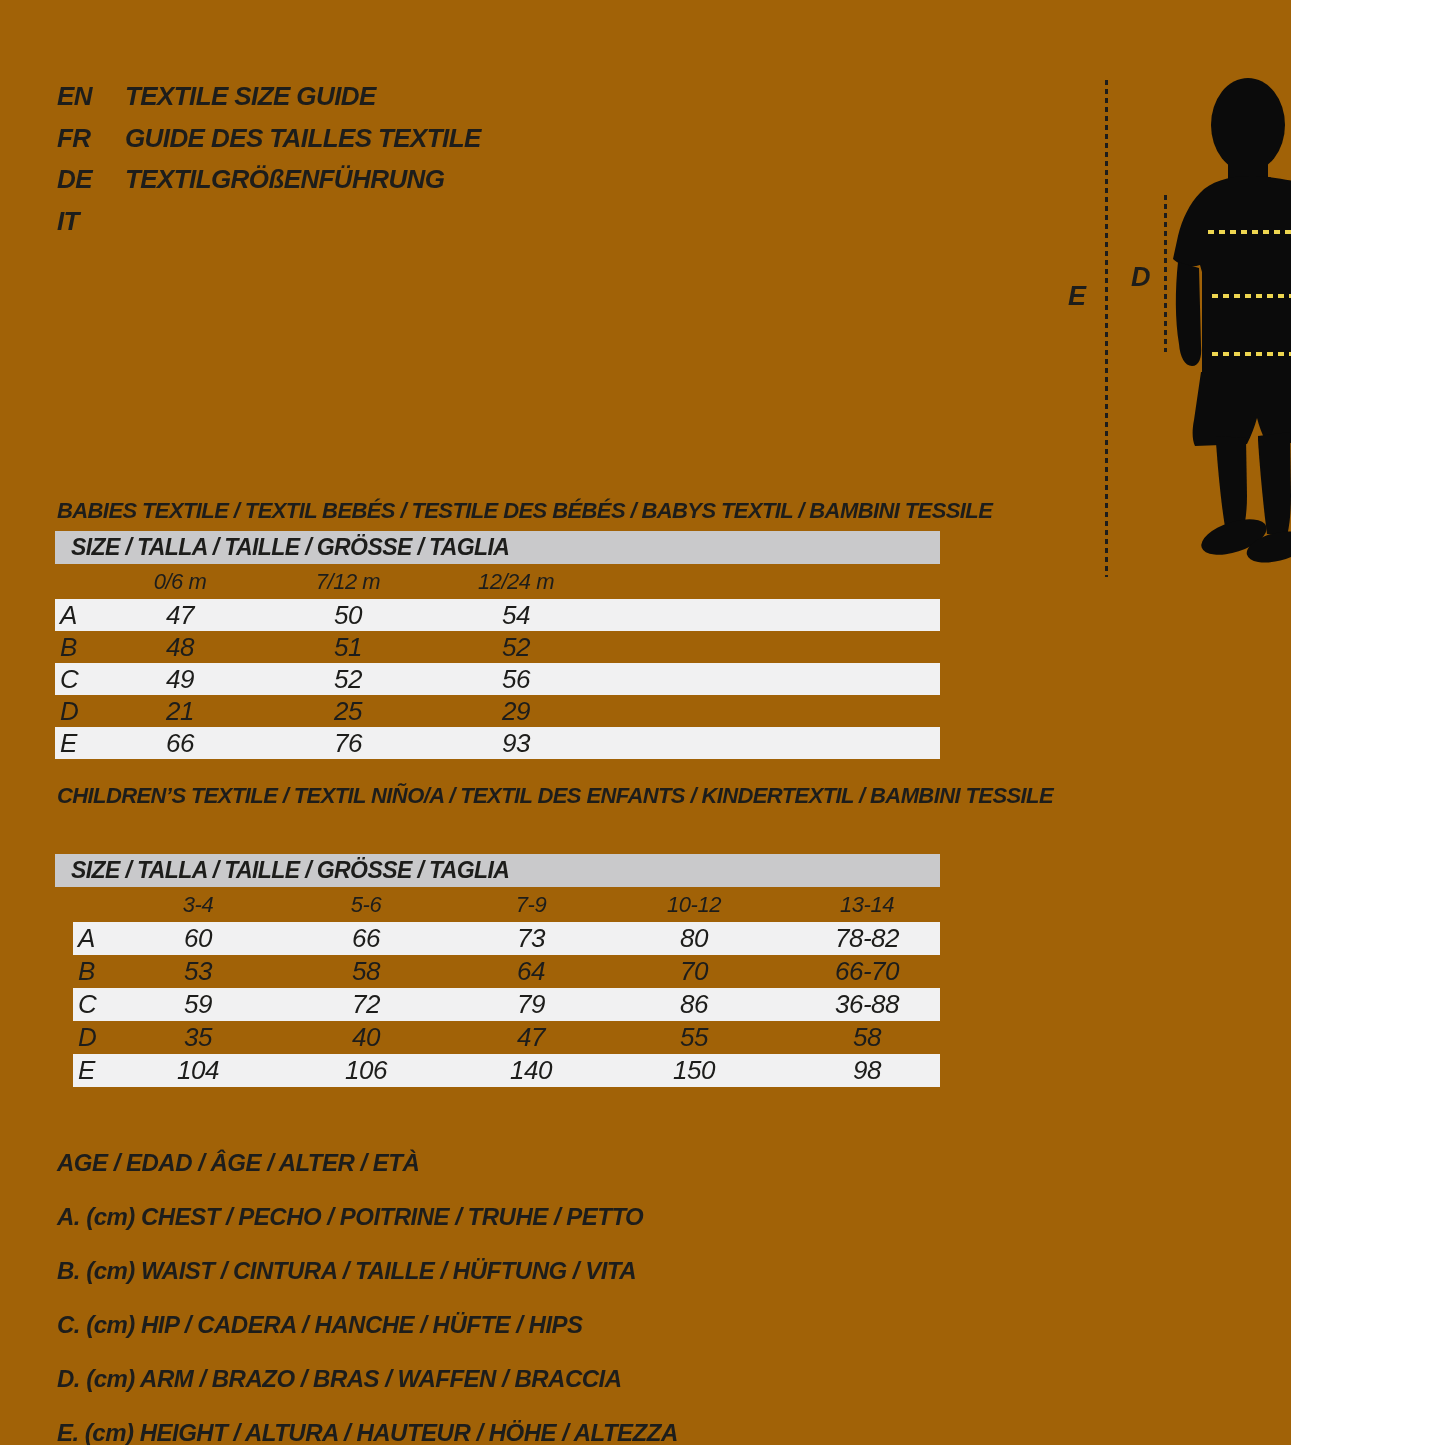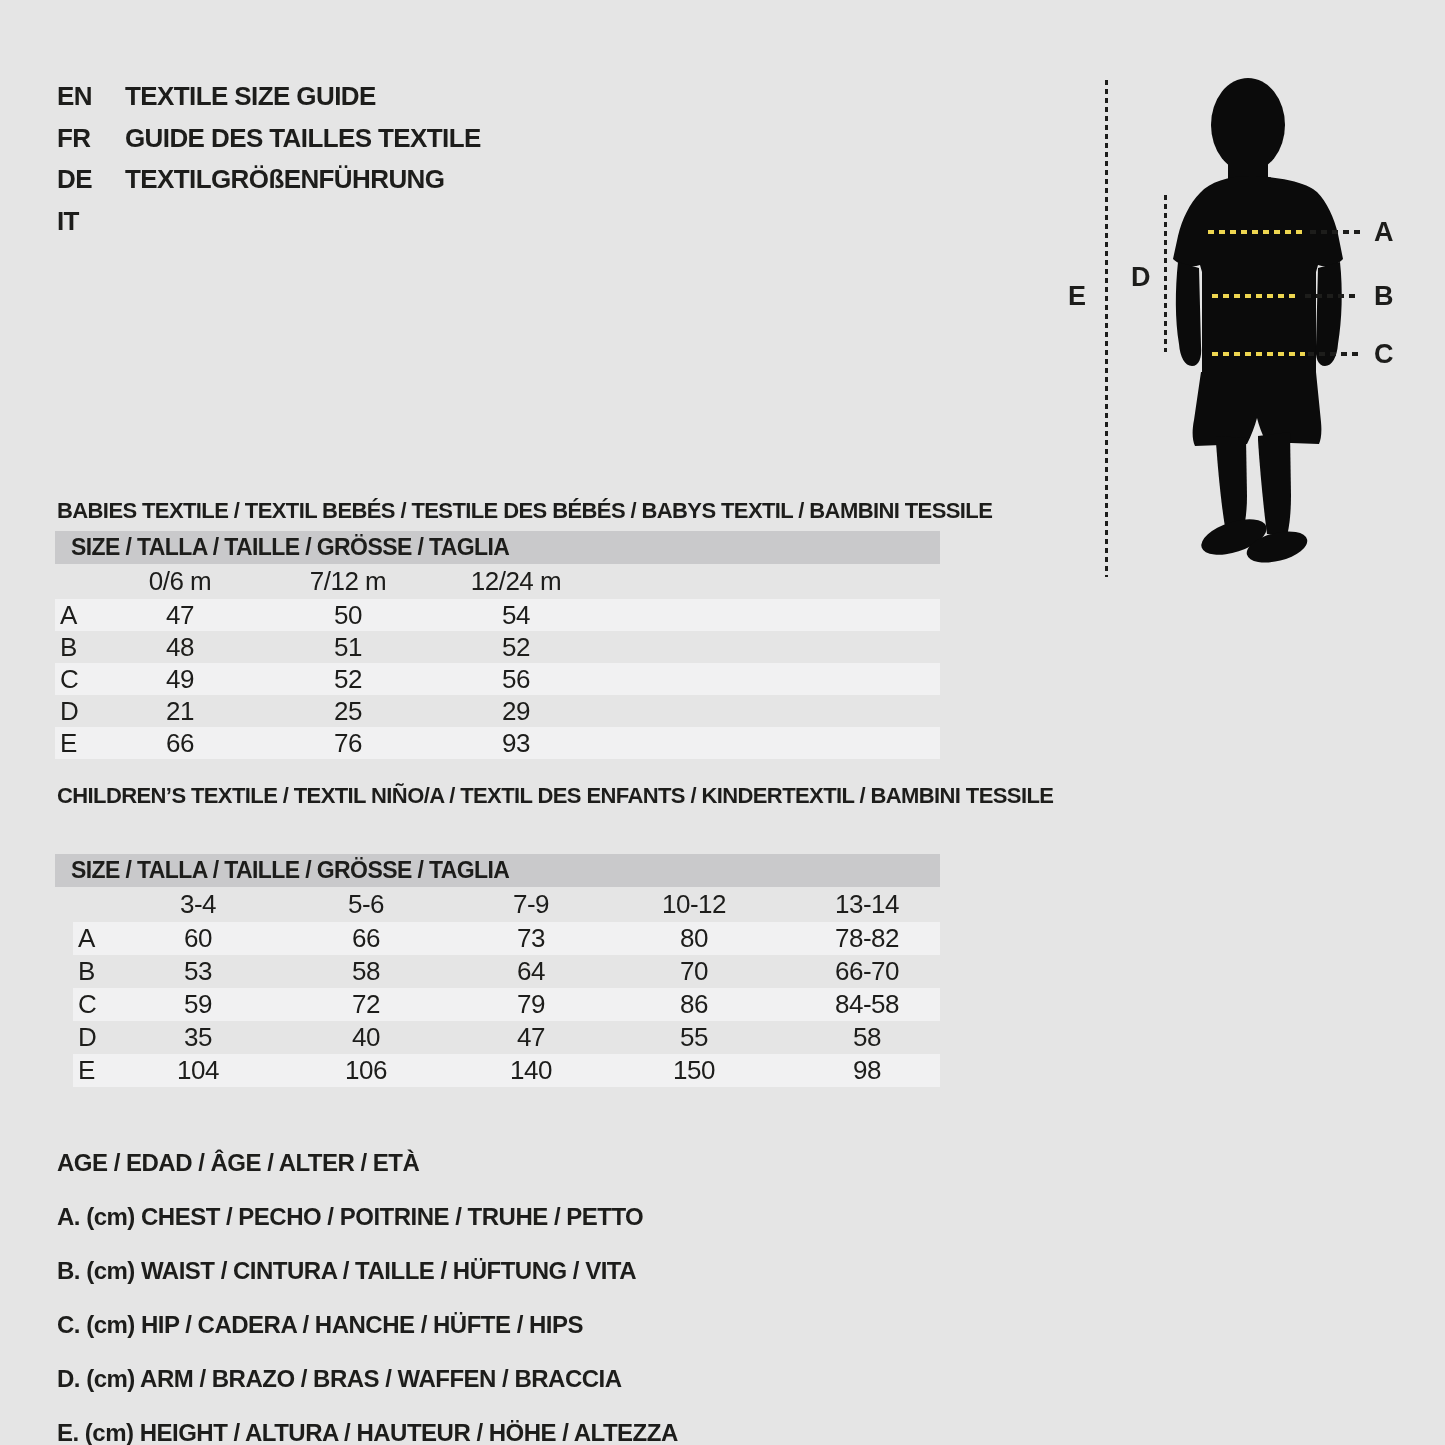--- a/index.html
+++ b/index.html
@@ -1,31 +1,31 @@
 <!DOCTYPE html>
 <html><head>
 <meta charset="utf-8">
 <style>
   html,body{margin:0;padding:0;background:#ffffff;}
   .canvas{
-    position:relative;width:1445px;height:1445px;background:#e5e5e5;overflow:hidden;
-    font-family:"Liberation Sans","DejaVu Sans",sans-serif;color:#1d1d1b;
+    position:relative;width:1291px;height:1445px;background:#a16207;overflow:hidden;
+    font-family:"Liberation Sans","DejaVu Sans",sans-serif;color:#1d1d1b;font-style:italic;
   }
   
   .lang{position:absolute;left:57px;top:76px;line-height:41.7px;font-size:26px;letter-spacing:-0.6px;font-weight:bold;}
   .lang-row{display:flex;}
   .lang-code{width:68px;flex:0 0 68px;}
   
   .sec-title{position:absolute;left:57px;font-size:22px;letter-spacing:-0.6px;font-weight:bold;white-space:nowrap;}
   
   .table{position:absolute;left:55px;width:885px;}
   .bar{height:33px;line-height:33px;background:#c9c9cb;padding-left:16px;font-size:23px;letter-spacing:-0.6px;font-weight:bold;}
   .grid-b{display:grid;grid-template-columns:41px 168px 168px 168px 1fr;}
   .grid-c{display:grid;grid-template-columns:41px 168px 168px 162px 164px 182px;margin-left:18px;}
-  .cols{height:35px;line-height:35px;font-size:26px;letter-spacing:-0.5px;}
+  .cols{height:35px;line-height:35px;font-size:22px;letter-spacing:-0.5px;}
   .trow{height:32px;line-height:32px;font-size:26px;letter-spacing:-0.5px;}
   .trow-c{height:33px;line-height:33px;}
   .alt{background:#f1f1f2;}
   .tcell{text-align:center;}
   .rlabel{padding-left:5px;text-align:left;}
   
   .legend{position:absolute;left:57px;top:1136px;line-height:54px;font-size:24px;letter-spacing:-0.5px;font-weight:bold;white-space:nowrap;}
   
   .vdash{position:absolute;width:3px;background-image:repeating-linear-gradient(180deg,#1d1d1b 0 5px,transparent 5px 9px);}
   .hdots-y{position:absolute;height:4px;background-image:repeating-linear-gradient(90deg,#eed650 0 6px,transparent 6px 11px);}
@@ -160,21 +160,21 @@
       <div class="tcell">64</div>
       <div class="tcell">70</div>
       <div class="tcell">66-70</div>
     </div>
     <div class="grid-c trow trow-c alt">
       <div class="rlabel">C</div>
       <div class="tcell">59</div>
       <div class="tcell">72</div>
       <div class="tcell">79</div>
       <div class="tcell">86</div>
-      <div class="tcell">84-58</div>
+      <div class="tcell">36-88</div>
     </div>
     <div class="grid-c trow trow-c">
       <div class="rlabel">D</div>
       <div class="tcell">35</div>
       <div class="tcell">40</div>
       <div class="tcell">47</div>
       <div class="tcell">55</div>
       <div class="tcell">58</div>
     </div>
     <div class="grid-c trow trow-c alt">

